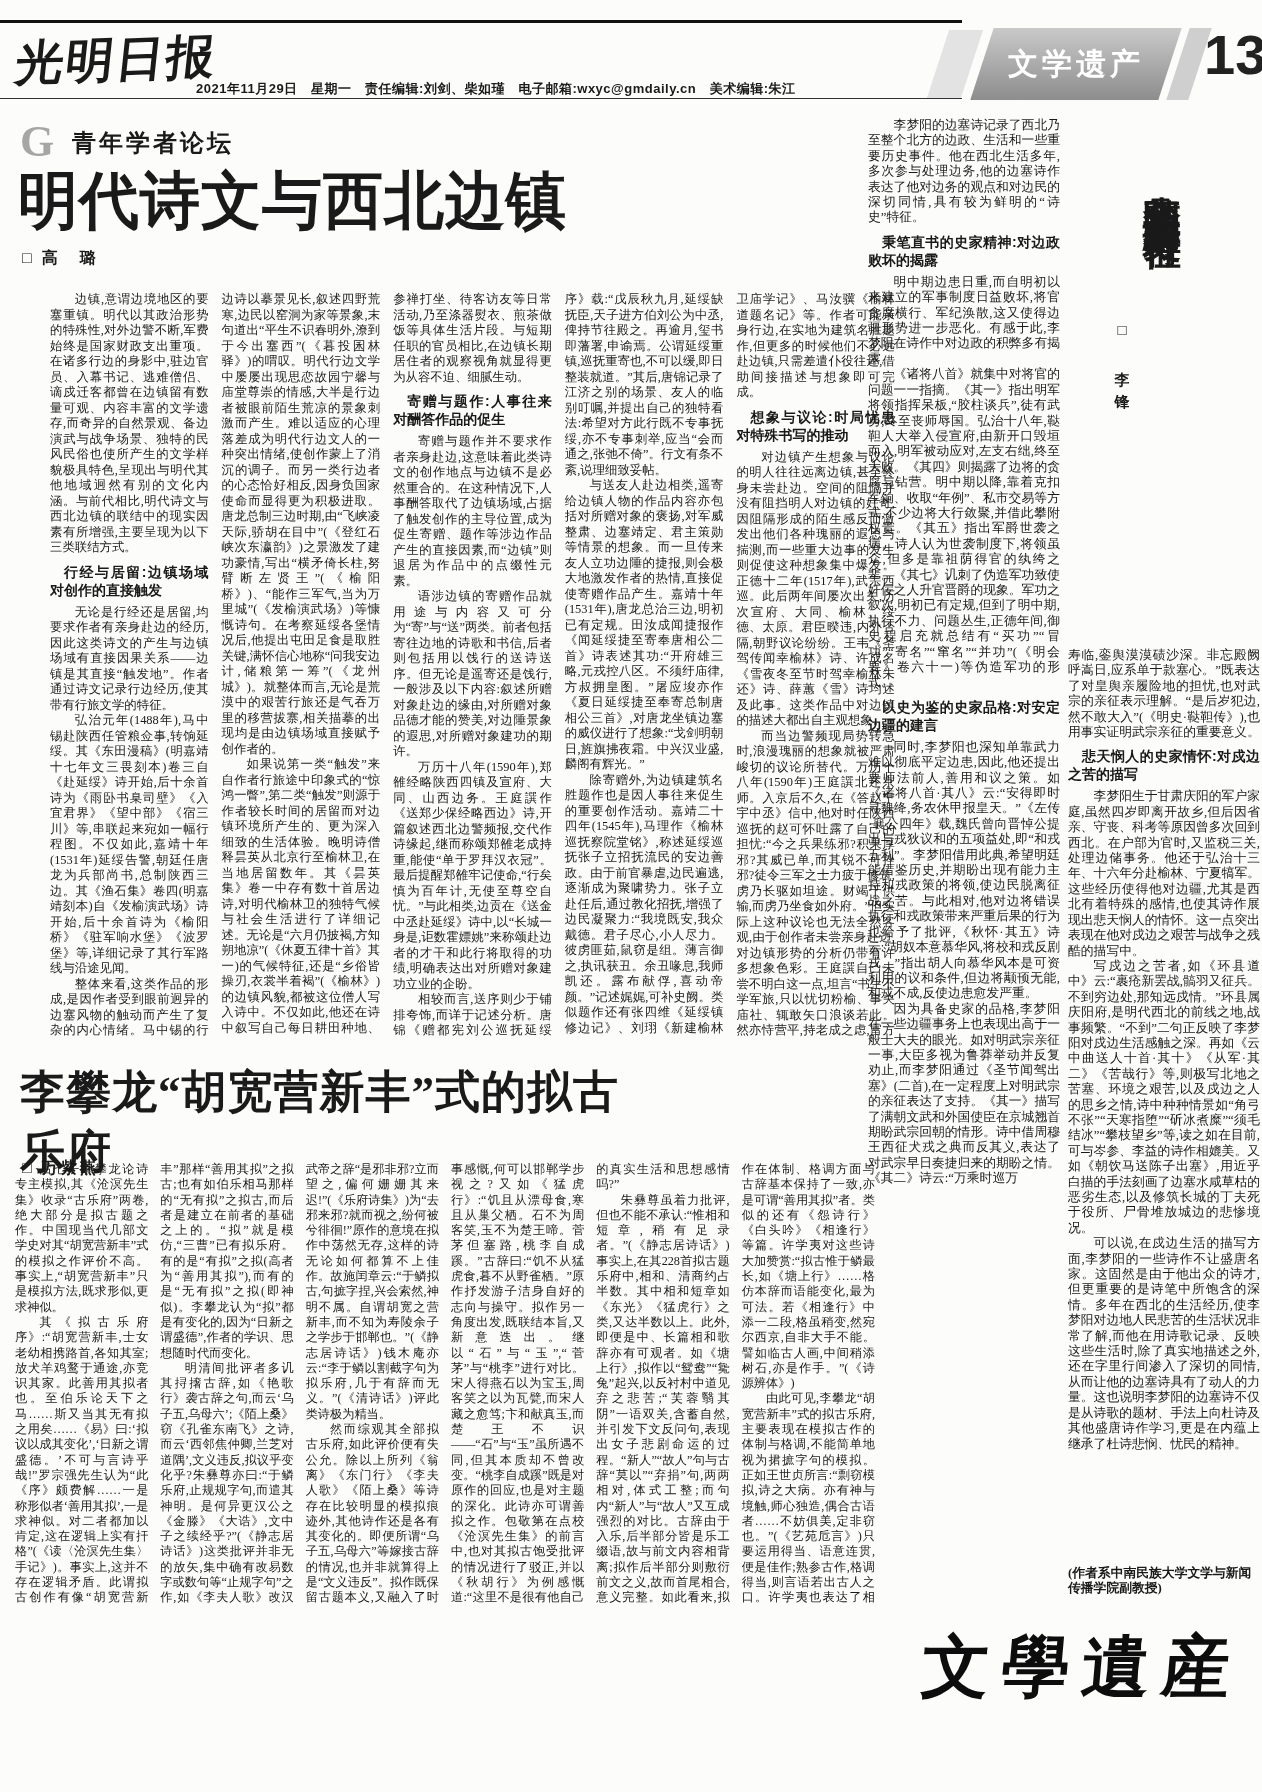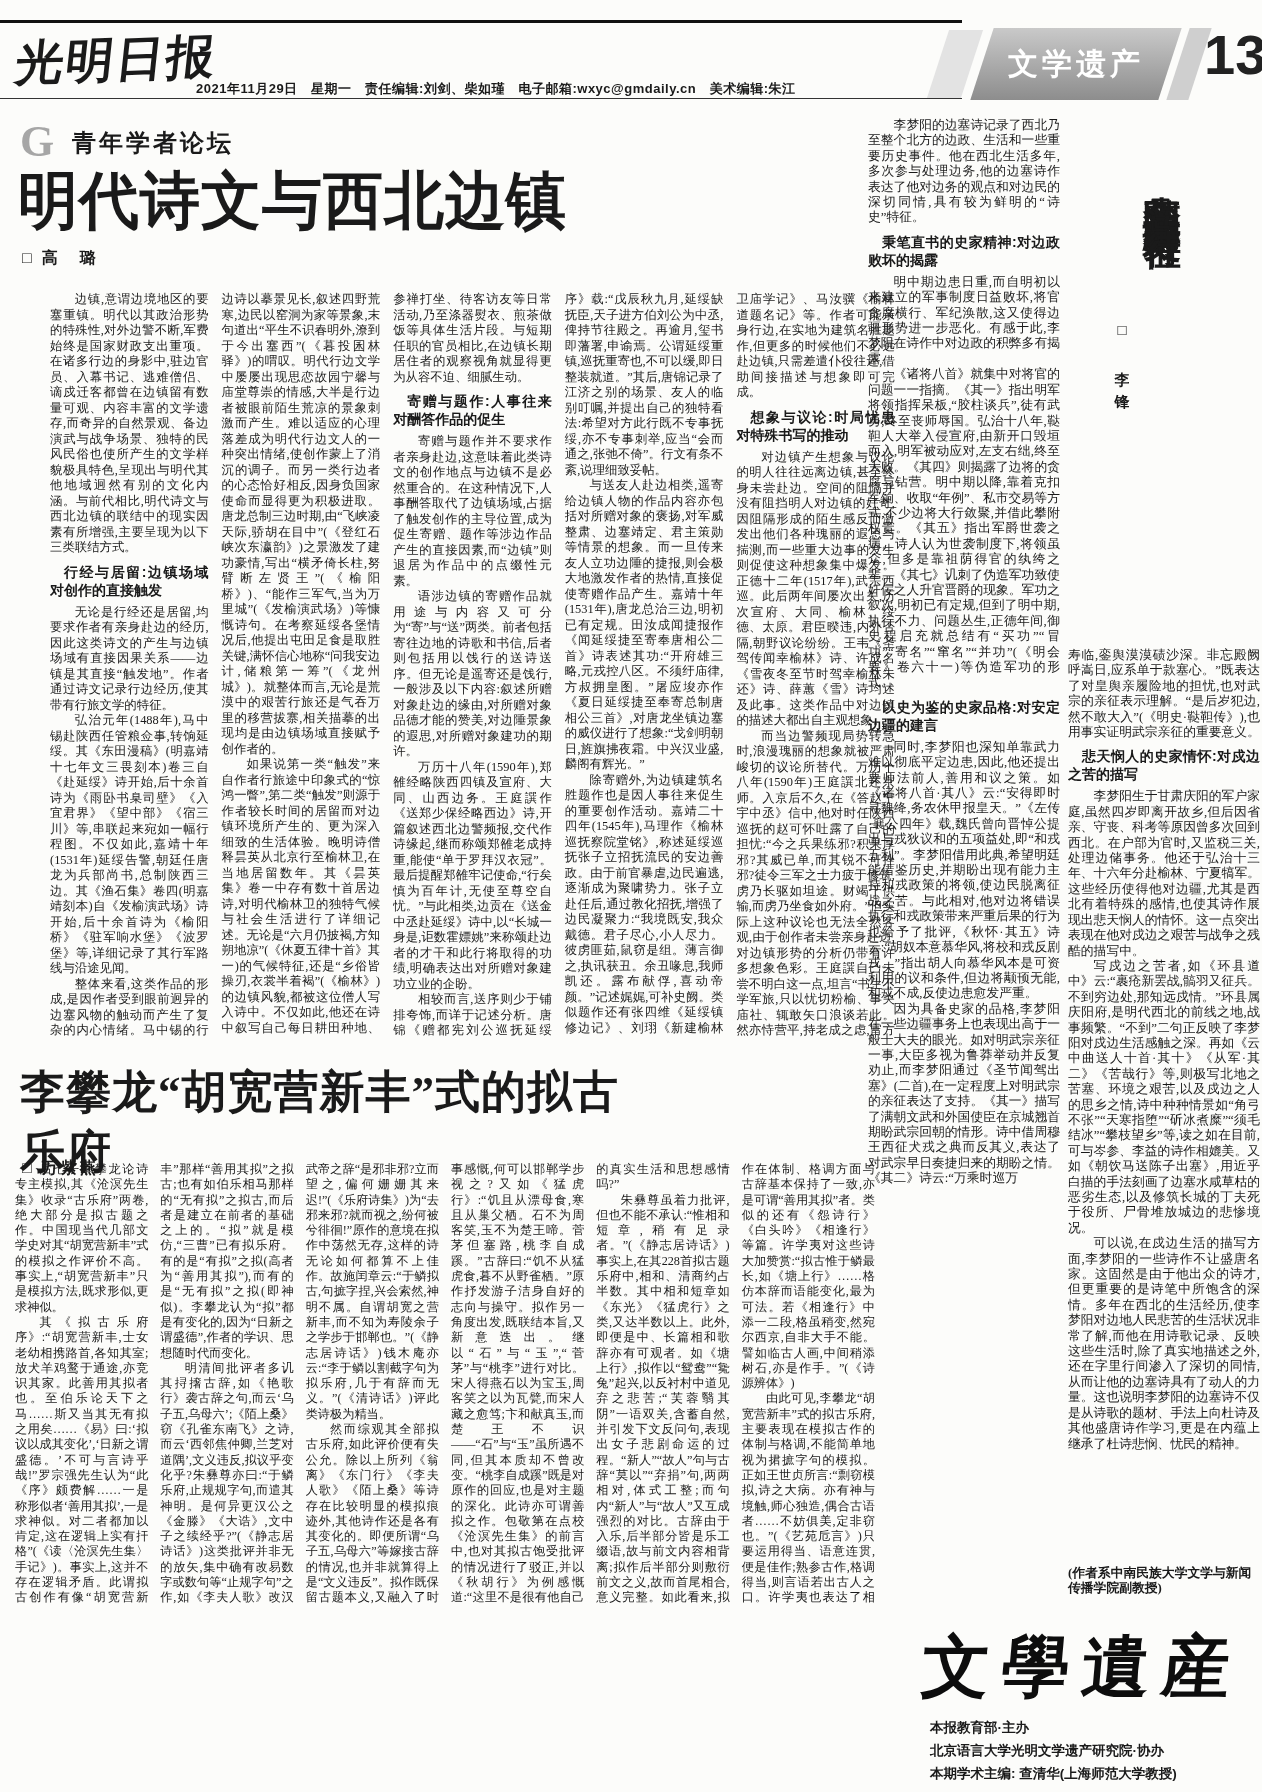--- a/index.html
+++ b/index.html
@@ -123,19 +123,14 @@
   <div class="body-cols a3-body">
       <p>后七子李攀龙论诗专主模拟,其《沧溟先生集》收录“古乐府”两卷,绝大部分是拟古题之作。中国现当代几部文学史对其“胡宽营新丰”式的模拟之作评价不高。事实上,“胡宽营新丰”只是模拟方法,既求形似,更求神似。</p>
       <p>其《拟古乐府序》:“胡宽营新丰,士女老幼相携路首,各知其室;放犬羊鸡鹜于通途,亦竞识其家。此善用其拟者也。至伯乐论天下之马……斯又当其无有拟之用矣……《易》曰:‘拟议以成其变化’,‘日新之谓盛德。’不可与言诗乎哉!”罗宗强先生认为“此《序》颇费解……一是称形似者‘善用其拟’,一是求神似。对二者都加以肯定,这在逻辑上实有扞格”(《读〈沧溟先生集〉手记》)。事实上,这并不存在逻辑矛盾。此谓拟古创作有像“胡宽营新丰”那样“善用其拟”之拟古;也有如伯乐相马那样的“无有拟”之拟古,而后者是建立在前者的基础之上的。“拟”就是模仿,“三曹”已有拟乐府。有的是“有拟”之拟(高者为“善用其拟”),而有的是“无有拟”之拟(即神似)。李攀龙认为“拟”都是有变化的,因为“日新之谓盛德”,作者的学识、思想随时代而变化。</p>
       <p>明清间批评者多讥其挦撦古辞,如《艳歌行》袭古辞之句,而云‘乌子五,乌母六’;《陌上桑》窃《孔雀东南飞》之诗,而云‘西邻焦仲卿,兰芝对道隅’,文义违反,拟议乎变化乎?朱彝尊亦曰:“于鳞乐府,止规规字句,而遣其神明。是何异更汉公之《金滕》《大诰》,文中子之续经乎?”(《静志居诗话》)这类批评并非无的放矢,集中确有改易数字或数句等“止规字句”之作,如《李夫人歌》改汉武帝之辞“是邪非邪?立而望之,偏何姗姗其来迟!”(《乐府诗集》)为“去邪来邪?就而视之,纷何被兮徘徊!”原作的意境在拟作中荡然无存,这样的诗无论如何都算不上佳作。故施闰章云:“于鳞拟古,句摭字捏,兴会索然,神明不属。自谓胡宽之营新丰,而不知为寿陵余子之学步于邯郸也。”(《静志居诗话》)钱木庵亦云:“李于鳞以割截字句为拟乐府,几于有辞而无义。”(《清诗话》)评此类诗极为精当。</p>
       <p>然而综观其全部拟古乐府,如此评价便有失公允。除以上所列《翁离》《东门行》《李夫人歌》《陌上桑》等诗存在比较明显的模拟痕迹外,其他诗作还是各有其变化的。即便所谓“乌子五,乌母六”等嫁接古辞的情况,也并非就算得上是“文义违反”。拟作既保留古题本义,又融入了时事感慨,何可以邯郸学步视之?又如《猛虎行》:“饥且从漂母食,寒且从巢父栖。石不为周客笑,玉不为楚王啼。菅茅但塞路,桃李自成蹊。”古辞曰:“饥不从猛虎食,暮不从野雀栖。”原作抒发游子洁身自好的志向与操守。拟作另一角度出发,既联结本旨,又新意迭出。继以“石”与“玉”,“菅茅”与“桃李”进行对比。宋人得燕石以为宝玉,周客笑之以为瓦甓,而宋人藏之愈笃;卞和献真玉,而楚王不识——“石”与“玉”虽所遇不同,但其本质却不曾改变。“桃李自成蹊”既是对原作的回应,也是对主题的深化。此诗亦可谓善拟之作。包敬第在点校《沧溟先生集》的前言中,也对其拟古饱受批评的情况进行了驳正,并以《秋胡行》为例感慨道:“这里不是很有他自己的真实生活和思想感情吗?”</p>
       <p>朱彝尊虽着力批评,但也不能不承认:“惟相和短章,稍有足录者。”(《静志居诗话》)事实上,在其228首拟古题乐府中,相和、清商约占半数。其中相和短章如《东光》《猛虎行》之类,又达半数以上。此外,即便是中、长篇相和歌辞亦有可观者。如《塘上行》,拟作以“鸳鸯”“毚兔”起兴,以反衬村中道见弃之悲苦;“芙蓉翳其阴”一语双关,含蓄自然,并引发下文反问句,表现出女子悲剧命运的过程。“新人”“故人”句与古辞“莫以”“弃捐”句,两两相对,体式工整;而句内“新人”与“故人”又互成强烈的对比。古辞由于入乐,后半部分皆是乐工缀语,故与前文内容相背离;拟作后半部分则敷衍前文之义,故而首尾相合,意义完整。如此看来,拟作在体制、格调方面与古辞基本保持了一致,亦是可谓“善用其拟”者。类似的还有《怨诗行》《白头吟》《相逢行》等篇。许学夷对这些诗大加赞赏:“拟古惟于鳞最长,如《塘上行》……格仿本辞而语能变化,最为可法。若《相逢行》中添一二段,格虽稍变,然宛尔西京,自非大手不能。譬如临古人画,中间稍添树石,亦是作手。”(《诗源辨体》)</p>
       <p>由此可见,李攀龙“胡宽营新丰”式的拟古乐府,主要表现在模拟古作的体制与格调,不能简单地视为捃摭字句的模拟。正如王世贞所言:“剽窃模拟,诗之大病。亦有神与境触,师心独造,偶合古语者……不妨俱美,定非窃也。”(《艺苑卮言》)只要运用得当、语意连贯,便是佳作;熟参古作,格调得当,则言语若出古人之口。许学夷也表达了相似的意思:“夫体制、声调,诗之矩也,曰词与意,贵作者自运焉。窃词与意,斯谓之袭;法其体制,仿其声调,未可谓之袭也。”(《诗源辨体》)捃摭、割缀古辞,生搬硬套,“斯谓之袭”;但格调既备,则不能“谓之袭”。据此,许学夷高度评价了于鳞的拟古成就:“李于鳞乐府五言及五言古多出汉魏,世或厌其模仿。然汉魏乐府五言及五言古,自六朝、唐、宋以来,体制、音调后世邈不可得,而惟于鳞得其神髓,自非专诣者不能。若其语不尽变,则自不容变耳;语变,则非汉魏矣。”(《诗源辨体》)语言的变与不变,取决于古作的体制、音调。故有的拟作“止规字句”,不是作者不变,而是不能变;变则体制、音调俱变。</p>
     </div>
 
   <div class="calligraphy">文學遺産</div>
-  <div class="footer-lines">
-    <div>本报教育部·主办</div>
-    <div>北京语言大学光明文学遗产研究院·协办</div>
-    <div>本期学术主编: 查清华(上海师范大学教授)</div>
-  </div>
 
 </div>
 
 </body></html>

